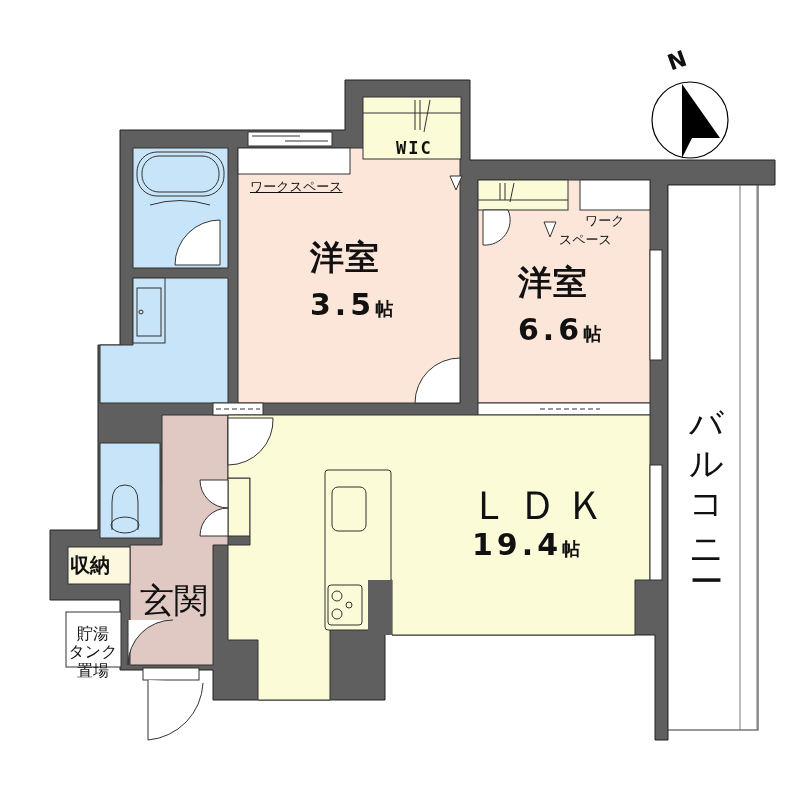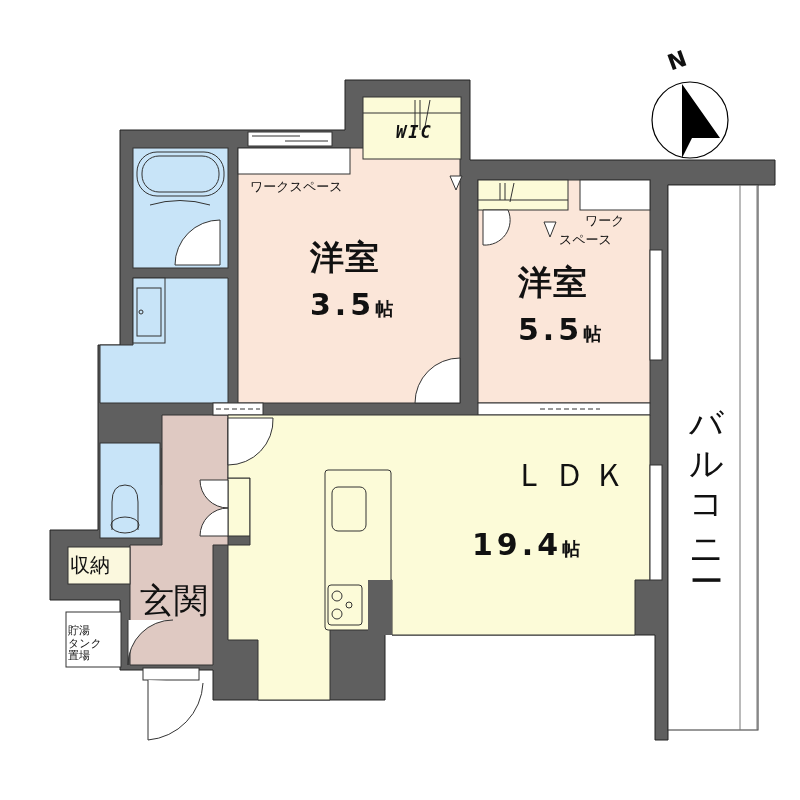--- a/index.html
+++ b/index.html
@@ -3,21 +3,21 @@
 <meta charset="utf-8">
 <style>
   html,body{margin:0;padding:0;background:#ffffff;}
   body{width:800px;height:800px;position:relative;overflow:hidden;font-family:"DejaVu Sans","Liberation Sans",sans-serif;}
   #plan{position:absolute;left:0;top:0;width:800px;height:800px;}
   .lbl{position:absolute;color:#111;font-family:"DejaVu Sans","Liberation Sans",sans-serif;white-space:nowrap;line-height:1;}
   .room-name{font-size:34px;font-weight:bold;letter-spacing:1px;}
   .room-size{font-size:30px;font-weight:bold;letter-spacing:4px;}
   .room-size .unit{font-size:18px;letter-spacing:0;}
   .small{font-size:13px;}
-  .tiny{font-size:11px;text-align:left;line-height:1.15;}
+  .tiny{font-size:16px;text-align:center;line-height:1.15;}
   .vert{writing-mode:vertical-rl;font-size:34px;letter-spacing:6px;}
   .wic{font-size:17px;font-weight:bold;letter-spacing:2px;font-family:"DejaVu Sans Mono","Liberation Mono",monospace;}
   .compass{position:absolute;left:650px;top:50px;width:100px;height:110px;}
 </style>
 </head>
 <body>
 
 <svg id="plan" viewBox="0 0 800 800" xmlns="http://www.w3.org/2000/svg">
 
   <g fill="#5f5f5f" stroke="#222" stroke-width="1">
@@ -103,34 +103,34 @@
 <div class="compass">
   <span class="lbl" style="left:18px;top:0;font-size:22px;font-weight:bold;transform:rotate(-20deg);">N</span>
   <svg style="position:absolute;left:0;top:30px;" width="80" height="80">
     <circle cx="40" cy="40" r="38" fill="none" stroke="#000" stroke-width="1.2"></circle>
     <polygon points="32,4 32,78 42,58 70,58" fill="#000"></polygon>
   </svg>
 </div>
 
 <span class="lbl room-name" style="left:310px;top:240px;">洋室</span>
 <span class="lbl room-size" style="left:310px;top:290px;"><span>3.5</span><span class="unit">帖</span></span>
-<span class="lbl small" style="left:250px;top:180px;">ワークスペース</span>
+<span class="lbl small" style="left:250px;top:180px;text-decoration:underline;">ワークスペース</span>
 
 <span class="lbl room-name" style="left:518px;top:265px;">洋室</span>
-<span class="lbl room-size" style="left:518px;top:315px;"><span>5.5</span><span class="unit">帖</span></span>
+<span class="lbl room-size" style="left:518px;top:315px;"><span>6.6</span><span class="unit">帖</span></span>
 <span class="lbl small" style="left:585px;top:214px;text-align:right;">ワーク</span>
 <span class="lbl small" style="left:559px;top:233px;">スペース</span>
 
-<span class="lbl" style="left:470px;top:459px;font-size:32px;letter-spacing:8px;margin-left:44px;">ＬＤＫ</span>
+<span class="lbl" style="left:470px;top:485px;font-size:40px;letter-spacing:8px;">ＬＤＫ</span>
 <span class="lbl room-size" style="left:472px;top:530px;"><span>19.4</span><span class="unit">帖</span></span>
 
-<span class="lbl wic" style="left:396px;top:124px;font-style:italic;">WIC</span>
+<span class="lbl wic" style="left:396px;top:140px;">WIC</span>
 
 <span class="lbl" style="left:140px;top:583px;font-size:34px;font-weight:normal;">玄関</span>
-<span class="lbl" style="left:70px;top:555px;font-size:20px;font-weight:normal;">収納</span>
+<span class="lbl" style="left:70px;top:555px;font-size:20px;font-weight:bold;">収納</span>
 
 <div class="lbl tiny" style="left:68px;top:625px;width:50px;">
   <div>貯湯</div>
   <div>タンク</div>
   <div>置場</div>
 </div>
 
 <span class="lbl vert" style="left:690px;top:385px;">バルコニー</span>
 
 </body></html>

